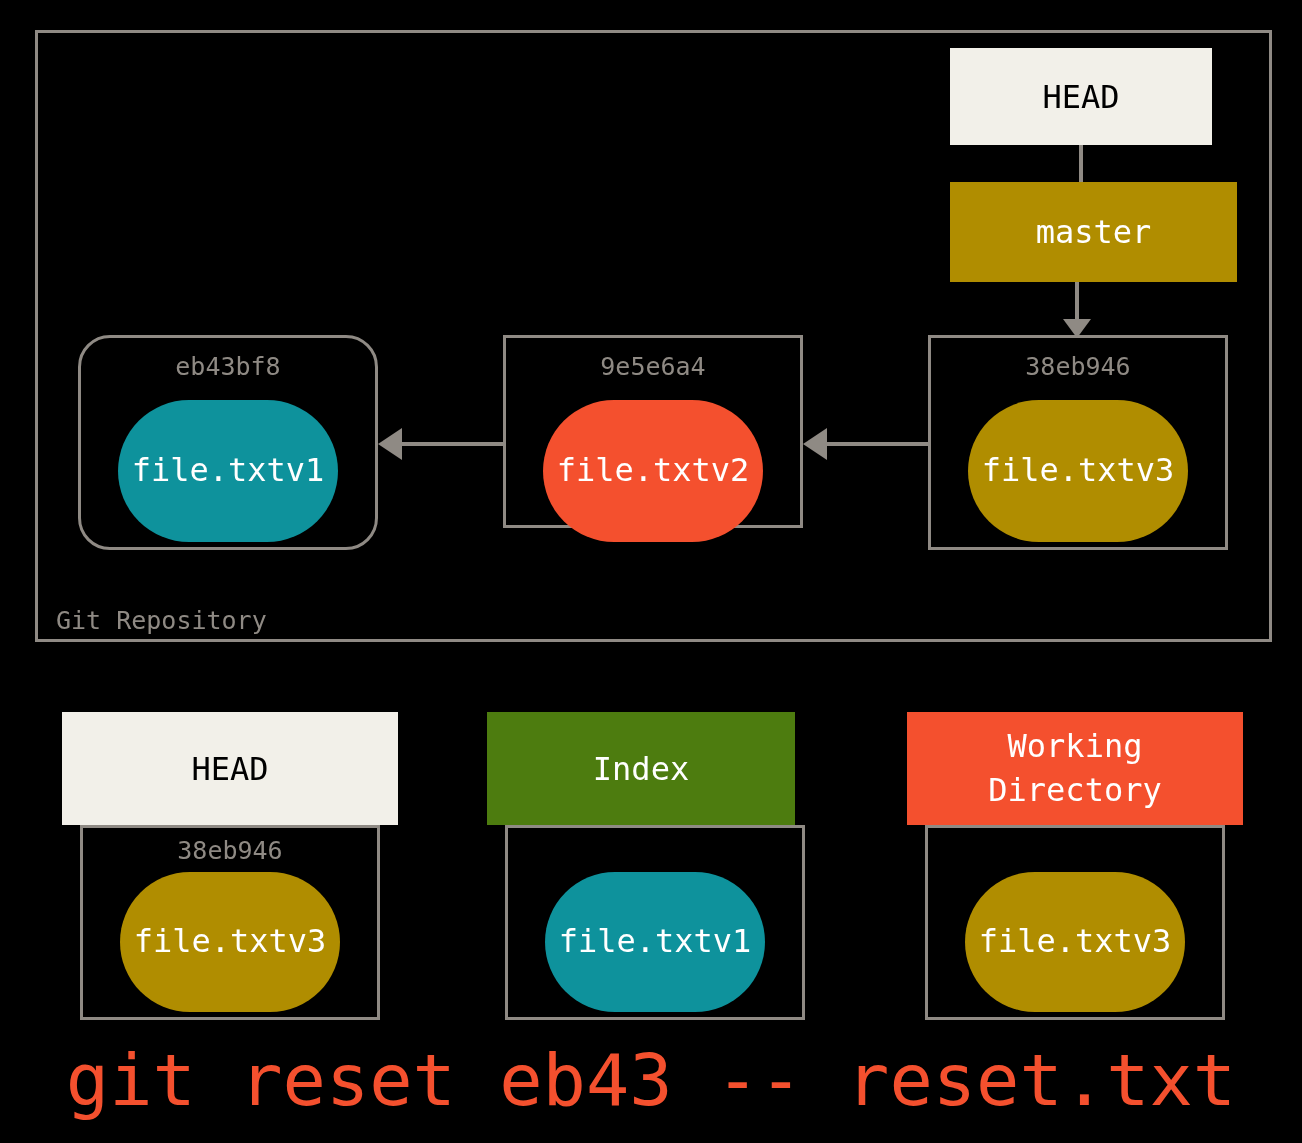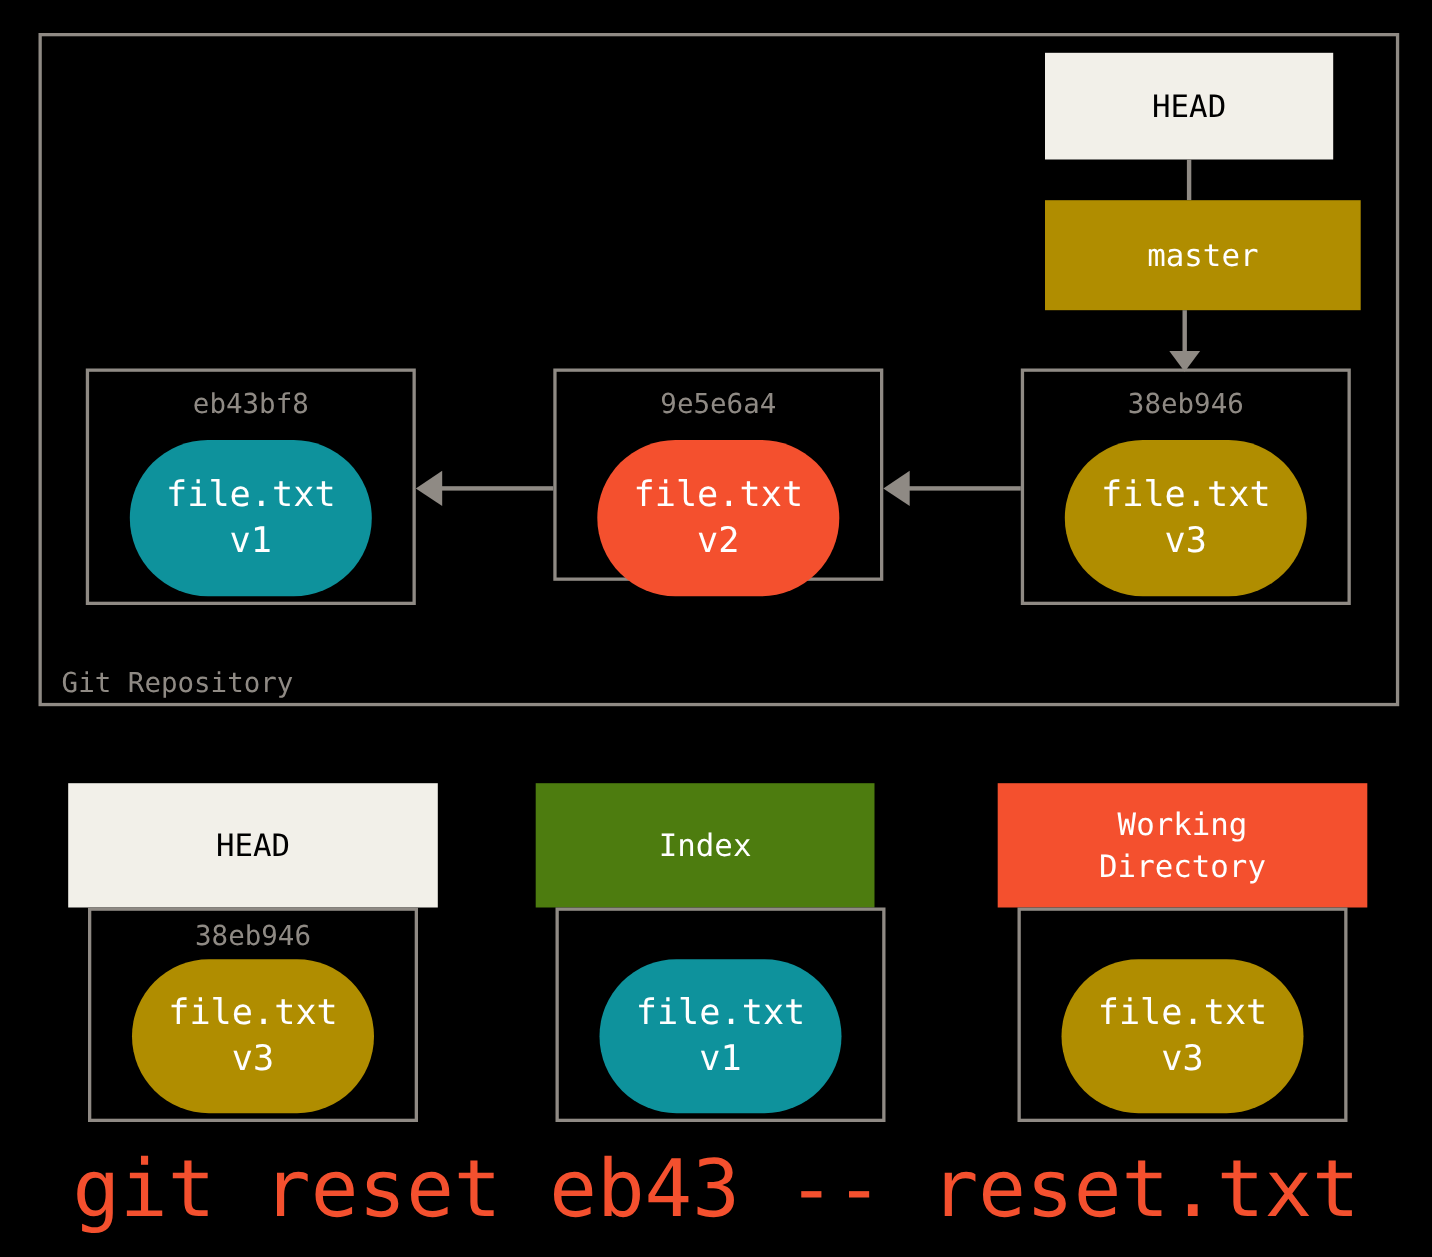--- a/index.html
+++ b/index.html
@@ -18,28 +18,28 @@
     overflow: hidden;
   }
   .abs { position: absolute; box-sizing: border-box; }
   .outline { border: 3px solid #8f8a84; }
   .center {
     display: flex;
     align-items: center;
     justify-content: center;
     text-align: center;
   }
-  .hdr { font-size: 28px; }
+  .hdr { font-size: 32px; }
   .repo-label { color: #8f8a84; font-size: 25px; white-space: nowrap; }
   .hash { color: #8f8a84; font-size: 25px; text-align: center; }
   .pill {
     border-radius: 71px;
     color: #fff;
     display: flex;
-    flex-direction: column;
+    flex-direction: row;
     align-items: center;
     justify-content: center;
     font-size: 32px;
     line-height: 1.3;
   }
   .vline, .hline { background: #8f8a84; }
   .arrow-down {
     width: 0; height: 0;
     border-left: 14px solid transparent;
     border-right: 14px solid transparent;
@@ -73,21 +73,21 @@
 
   <div class="abs vline" style="left:1079px;top:145px;width:4px;height:37px;"></div>
 
   <div class="abs center hdr" style="left: 950px; top: 182px; width: 287px; height: 100px; color: rgb(255, 255, 255); background: rgb(176, 141, 0);">
     <span>master</span>
   </div>
 
   <div class="abs vline" style="left:1075px;top:282px;width:4px;height:40px;"></div>
   <div class="abs arrow-down" style="left:1063px;top:319px;"></div>
 
-  <div class="abs outline" style="left:78px;top:335px;width:300px;height:215px;">
+  <div class="abs outline" style="left:78px;top:335px;width:300px;height:215px;border-radius:32px;">
     <div class="hash" style="margin-top:14px;">eb43bf8</div>
     <div class="abs pill" style="left: 50%; transform: translateX(-50%); top: 62px; width: 220px; height: 142px; background: rgb(14, 146, 156);">
       <span>file.txt</span>
       <span>v1</span>
     </div>
   </div>
 
   <div class="abs outline" style="left:503px;top:335px;width:300px;height:193px;">
     <div class="hash" style="margin-top:14px;">9e5e6a4</div>
     <div class="abs pill" style="left: 50%; transform: translateX(-50%); top: 62px; width: 220px; height: 142px; background: rgb(244, 80, 46);">

